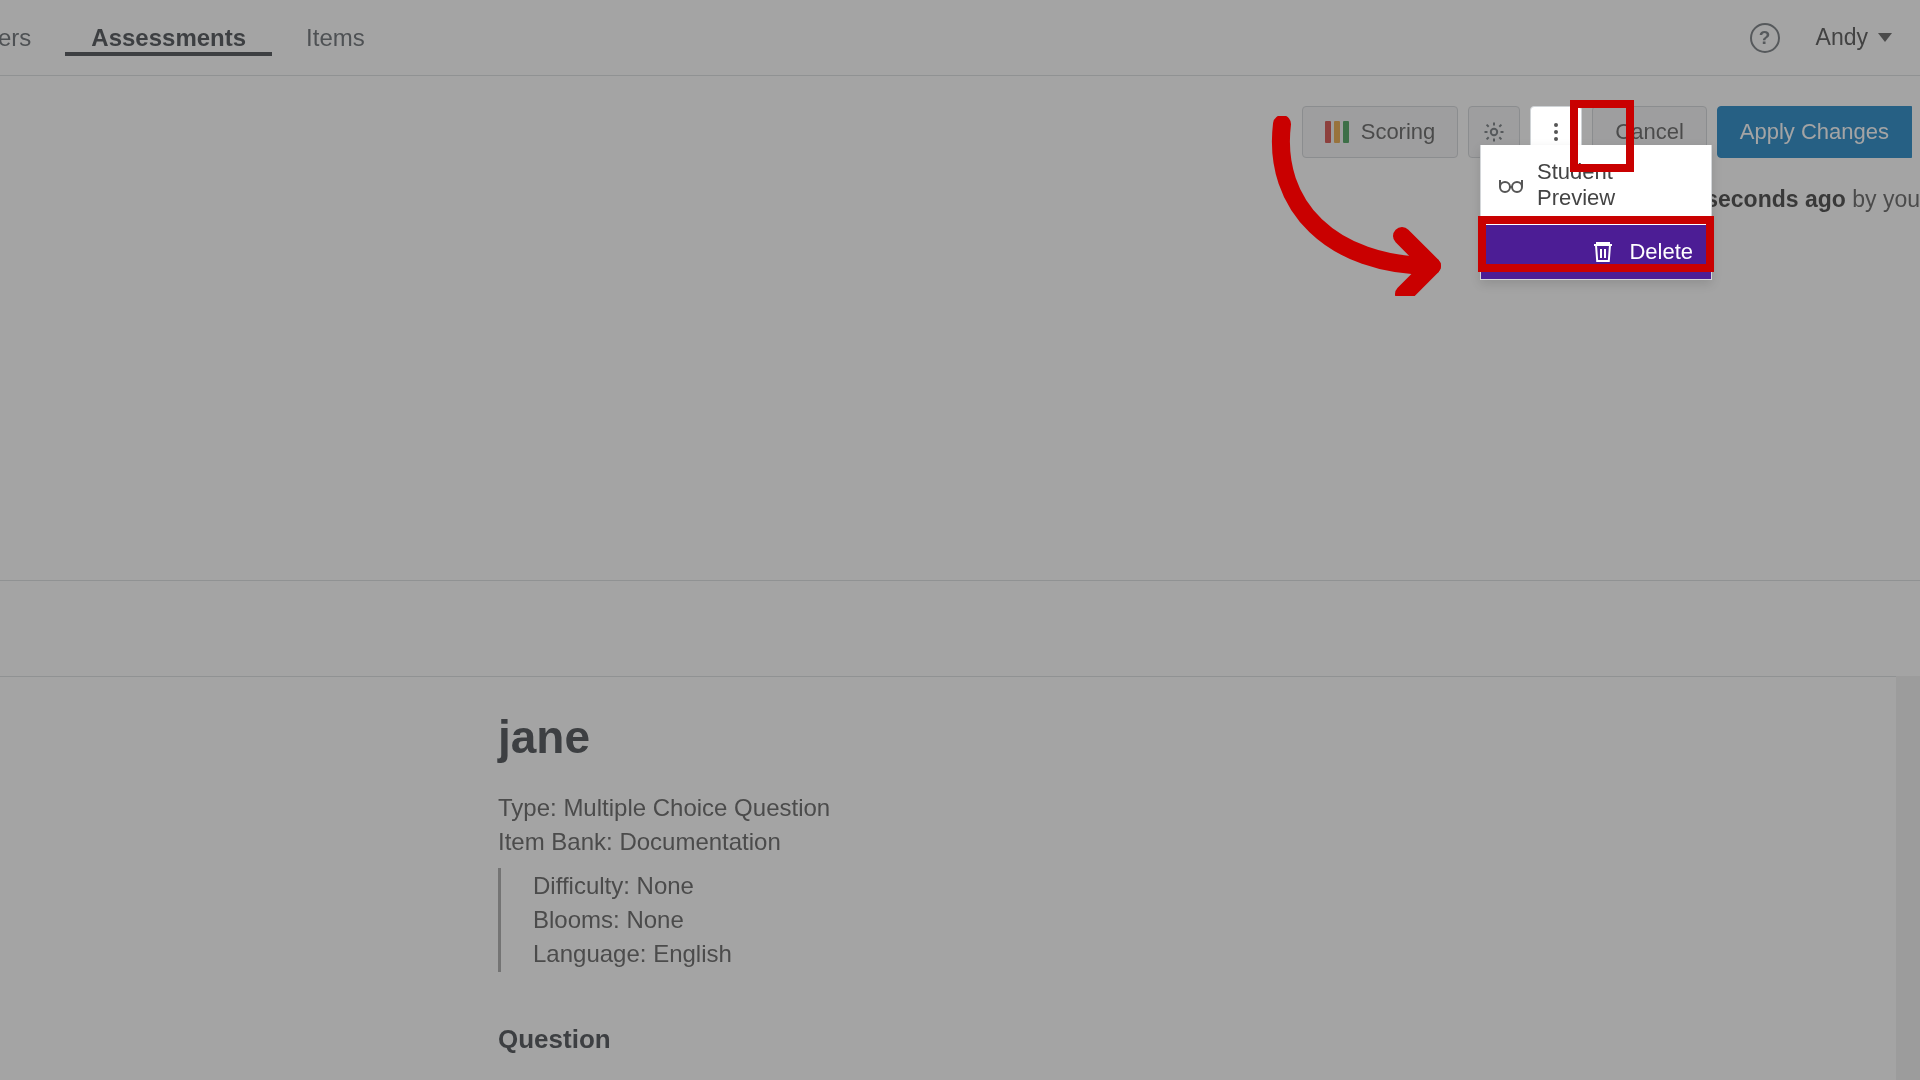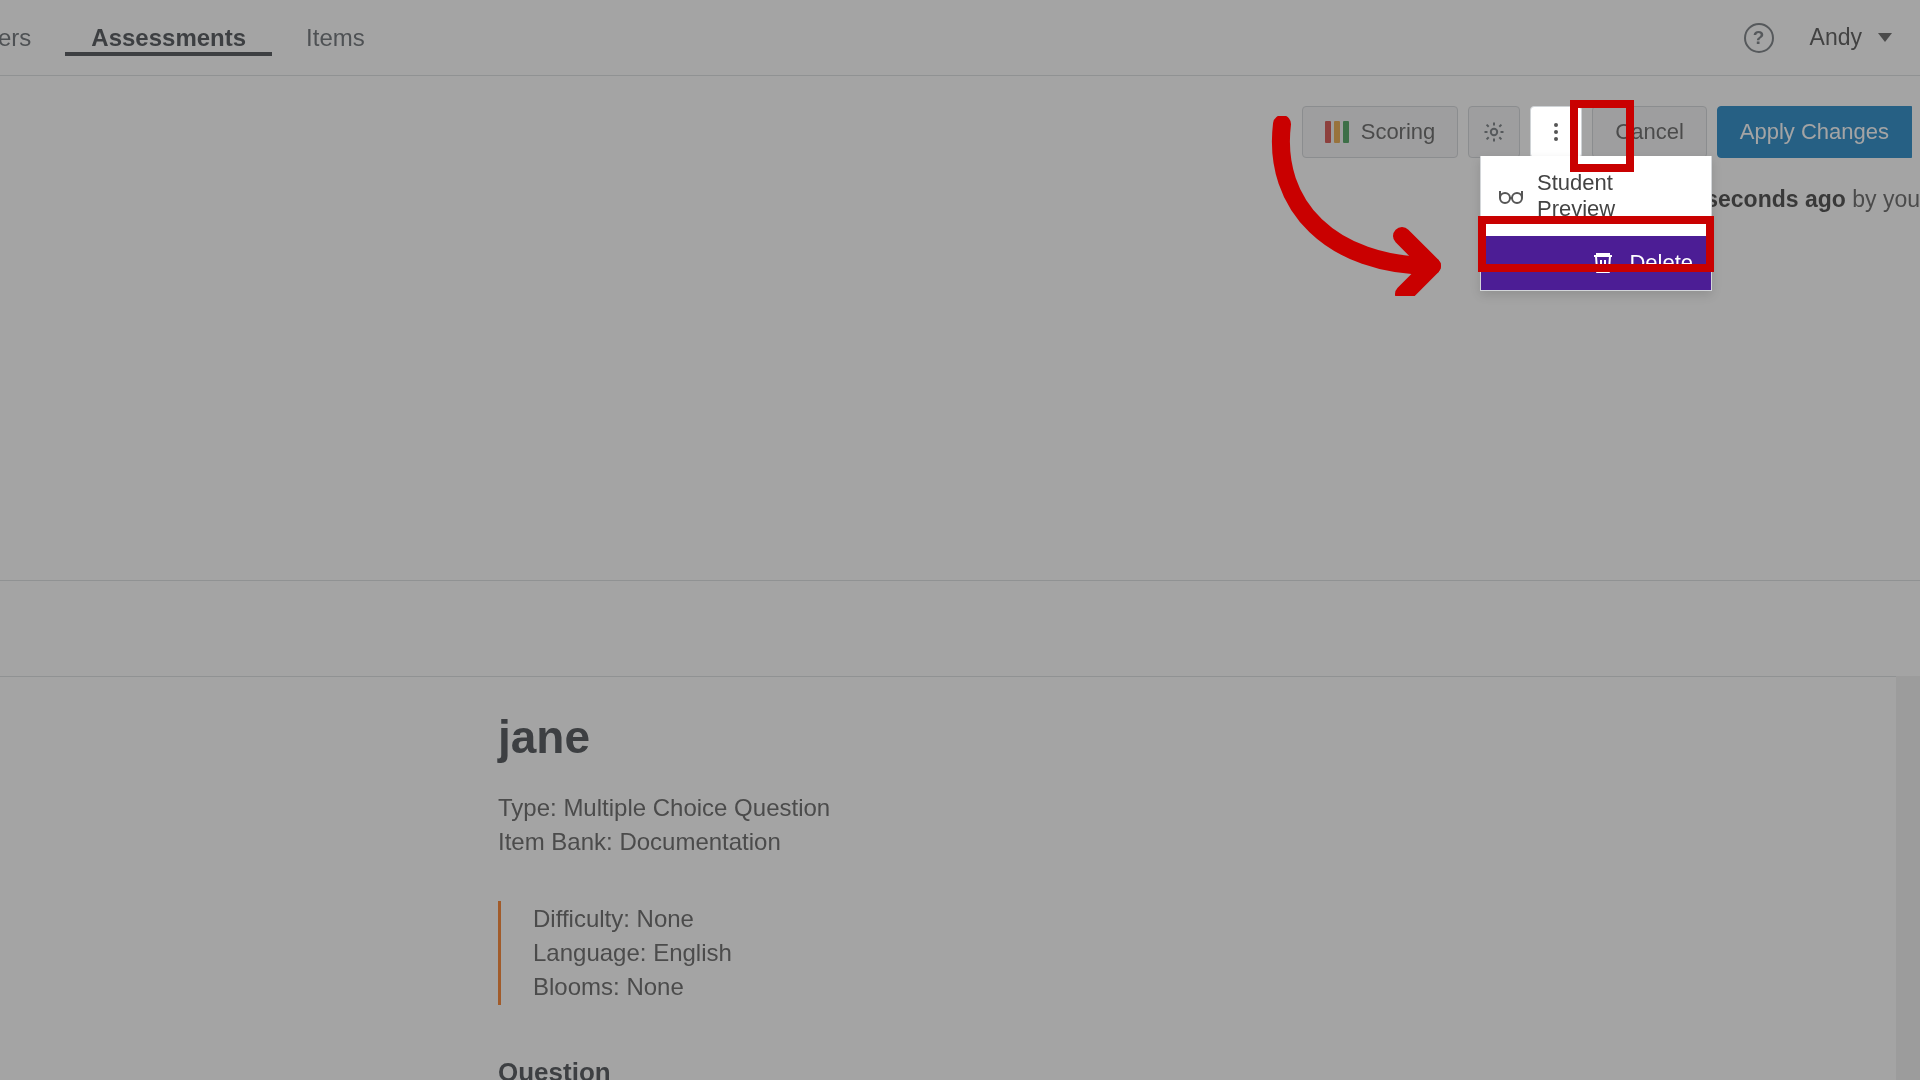--- a/index.html
+++ b/index.html
@@ -39,21 +39,21 @@
     height: 4px; background: #3a3f44;
   }
   .tab.active.second::after { left: 4px; right: 4px; }
 
   .tabbar .right { margin-left: auto; display: flex; align-items: center; gap: 36px; }
   .help-icon {
     width: 30px; height: 30px; border: 2.5px solid #6a7075; border-radius: 50%;
     display: flex; align-items: center; justify-content: center;
     font-size: 19px; color: #6a7075; font-weight: 600;
   }
-  .user-chip { display: flex; align-items: center; gap: 16px; color: #444; font-size: 23px; }
+  .user-chip { display: flex; align-items: center; gap: 10px; color: #444; font-size: 23px; }
   .chev-down {
     width: 0; height: 0; border-left: 7px solid transparent; border-right: 7px solid transparent;
     border-top: 9px solid #555;
   }
 
   
   .actionbar {
     position: absolute; top: 106px; right: 8px; display: flex; align-items: center; gap: 10px;
     padding-right: 0;
   }
@@ -74,21 +74,21 @@
 
   
   .timestamp {
     position: absolute; top: 186px; right: 0; font-size: 23px; color: #555;
     white-space: nowrap; padding-right: 0;
   }
   .timestamp .bold { font-weight: 700; color: #333; }
 
   
   .menu {
-    position: absolute; top: 156px; left: 1480px; width: 232px;
+    position: absolute; top: 145px; left: 1480px; width: 232px;
     background: #fff; border: 1px solid #d3d6d9; border-top: none;
     box-shadow: 0 4px 10px rgba(0,0,0,.12);
     font-size: 22px;
   }
   .menu-item {
     display: flex; align-items: center; gap: 14px; padding: 14px 18px; cursor: pointer;
     color: #444;
   }
   .menu-item .mi-icon { width: 24px; display: flex; justify-content: center; }
   .menu-item.hover { background: #4c1d95; color: #fff; justify-content: flex-end; }
@@ -99,21 +99,21 @@
   .divider2 { position: absolute; top: 676px; left: 0; right: 0; border-top: 1px solid #d9dcdf; }
   .scroll-gutter { position: absolute; top: 676px; right: 0; width: 24px; bottom: 0; background: #efefef; }
 
   .card {
     position: absolute; top: 710px; left: 498px; right: 80px;
     font-size: 24px; color: #555;
   }
   .card h2 { font-size: 46px; font-weight: 700; color: #3a3f44; margin-bottom: 30px; }
   .meta-line { margin-bottom: 6px; }
   .attr-block {
-    margin-top: 45px; border-left: 3px solid #f97316; padding: 4px 0 4px 32px;
+    margin-top: 12px; border-left: 3px solid #a3a3a3; padding: 4px 0 4px 32px;
     display: flex; flex-direction: column; gap: 6px;
   }
   .section-label { margin-top: 52px; font-size: 26px; font-weight: 600; color: #3a3f44; }
 
   
   .dim {
     position: absolute; inset: 0; background: rgba(64,64,64,.48);
     pointer-events: none;
   }
 
@@ -197,22 +197,22 @@
       <span>Type:</span>
       <span>Multiple Choice Question</span>
     </div>
     <div class="meta-line">
       <span>Item Bank:</span>
       <span>Documentation</span>
     </div>
 
     <div class="attr-block">
       <div><span>Difficulty:</span> <span>None</span></div>
+      <div><span>Blooms:</span> <span>None</span></div>
       <div><span>Language:</span> <span>English</span></div>
-      <div><span>Blooms:</span> <span>None</span></div>
     </div>
 
     <div class="section-label">Question</div>
   </div>
 
   <div class="dim"></div>
 
   <div class="menu above-dim">
     <div class="menu-item">
       <span class="mi-icon">

